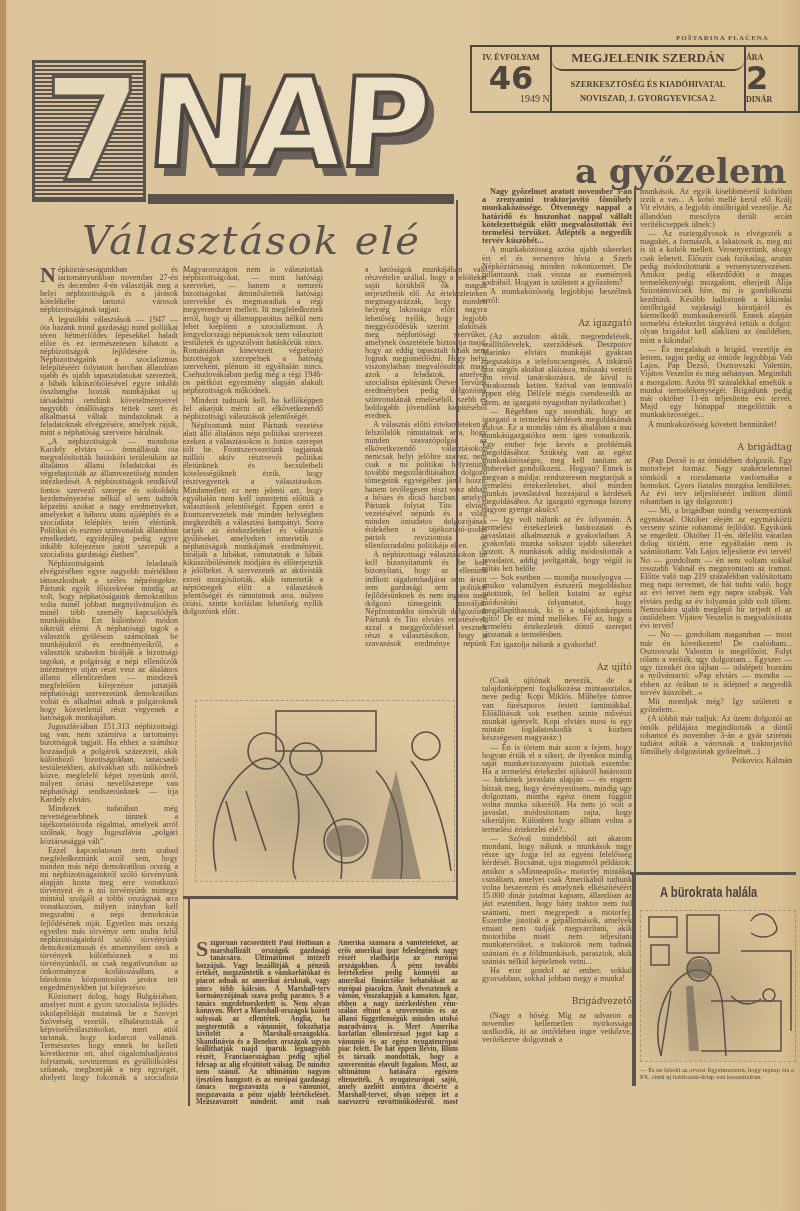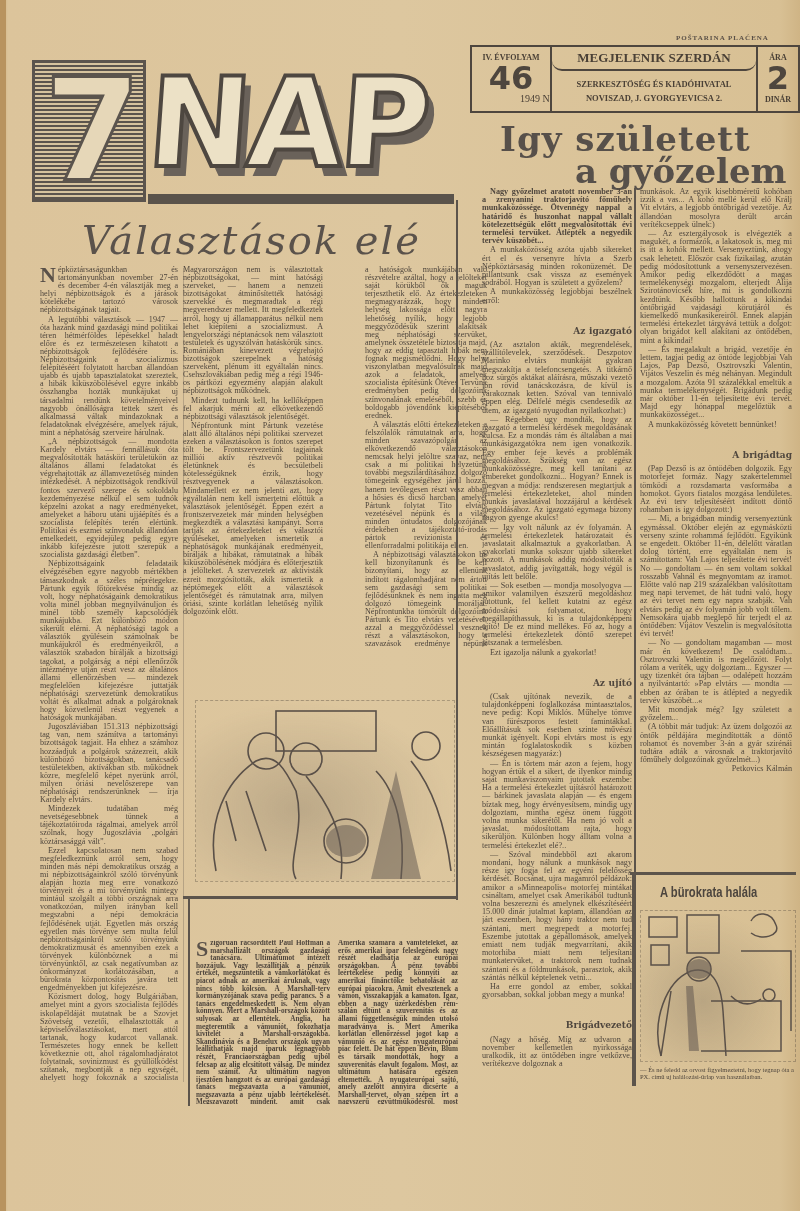--- a/index.html
+++ b/index.html
@@ -39,21 +39,21 @@
 
   .postarina { left: 676px; top: 34px; font-size: 7px; font-weight: bold; letter-spacing: 1px; color: #5a5047; }
   .infobox {
     left: 470px; top: 45px; width: 326px; height: 64px; border: 2px solid #4e463e;
     display: flex; background: transparent;
   }
   .ib-left { width: 78px; border-right: 2px solid #4e463e; text-align: center; }
   .ib-mid { flex: 1; border-right: 2px solid #4e463e; display: flex; flex-direction: column; }
   .ib-mid-top { height: 22px; border-bottom: 2px solid #4e463e; text-align: center; font-size: 13px; font-weight: bold; line-height: 22px; border-radius: 10px; }
   .ib-mid-bot { flex: 1; text-align: center; font-size: 8.5px; font-weight: bold; line-height: 14px; padding-top: 6px; }
-  .ib-right { width: 40px; text-align: center; }
+  .ib-right { width: 52px; text-align: left; }
   .ib-small { font-size: 8px; font-weight: bold; line-height: 10px; margin-top: 6px; }
   .ib-num { font-family: "DejaVu Sans", sans-serif; font-weight: bold; font-size: 32px; line-height: 30px; color: #4e463e; }
   .ib-date { font-size: 10px; font-weight: normal; white-space: nowrap; overflow: hidden; margin-left: 48px; }
 
   
   .h-igy {
     left: 500px; top: 122px; font-family: "DejaVu Serif", serif; font-weight: bold;
     font-size: 34px; line-height: 34px; color: #57504a; letter-spacing: 1px;
   }
   .h-igy2 { left: 575px; top: 154px; font-family: "DejaVu Serif", serif; font-weight: bold; font-size: 34px; line-height: 34px; color: #57504a; }
@@ -66,21 +66,21 @@
     font-size: 22px; letter-spacing: 1px; color: #55504a;
   }
   .h-burokrata { left: 660px; top: 884px; font-family: "Liberation Sans", sans-serif; font-weight: bold; font-size: 14px; color: #4c453e; transform: scaleX(0.8); transform-origin: left; }
 
   
   .col {
     font-size: 8.1px; line-height: 8.1px; text-align: justify; color: #4f463d;
     overflow: hidden; word-spacing: 0.5px;
   }
   .col p { margin: 0 0 1px 0; text-indent: 8px; }
-  .col .sub { text-align: right; font-weight: bold; font-family: "DejaVu Serif", serif; font-size: 9px; margin: 22px 0 6px 0; text-indent: 0; }
+  .col .sub { text-align: right; font-weight: normal; font-family: "DejaVu Serif", serif; font-size: 9px; margin: 14px 0 6px 0; text-indent: 0; }
   .col .sig { text-align: right; text-indent: 0; }
   .dropcap { float: left; font-size: 22px; line-height: 18px; margin-right: 2px; font-weight: bold; color: #5a5149; }
   .bold { font-weight: bold; }
 
   .rule-v { background: #5c544b; }
   .rule-h { background: #5c544b; }
 
   
   .illus {
     background: radial-gradient(ellipse at 40% 60%, rgba(90,80,70,0.25), rgba(0,0,0,0) 70%);
@@ -113,21 +113,20 @@
         <div>NOVISZAD, J. GYORGYEVICSA 2.</div>
       </div>
     </div>
     <div class="ib-right">
       <div class="ib-small">ÁRA</div>
       <div class="ib-num">2</div>
       <div class="ib-small" style="margin-top:2px">DINÁR</div>
     </div>
   </div>
 
-  <div class="abs h-igy">Igy született</div>
   <div class="abs h-igy2">a győzelem</div>
 
   <div class="abs h-valasztasok">Választások elé</div>
 
   <div class="abs col" style="left:40px; top:266px; width:138px; height:816px;">
     <p style="text-indent:0"><span class="dropcap">N</span><span>épköztársaságunkban és tartományunkban november 27-én és december 4-én választják meg a helyi népbizottságok és a járások kötelékébe tartozó városok népbizottságának tagjait.</span></p>
     <p>A legutóbbi választások — 1947 — óta hazánk mind gazdasági mind politikai téren hétmérföldes lépésekkel haladt előre és ez természetesen kihatott a népbizottságok fejlődésére is. Népbizottságaink a szocializmus felépítéséért folytatott harcban állandóan ujabb és ujabb tapasztalatokat szereztek, a hibák kiküszöbölésével egyre inkább összhangba hozták munkájukat uj társadalmi rendünk követelményeivel nagyobb önállóságra tettek szert és alkalmassá váltak mindazoknak a feladatoknak elvégzésére, amelyek rájuk, mint a néphatóság szerveire hárulnak.</p>
     <p>„A népbizottságok — mondotta Kardely elvtárs — fennállásuk óta megvalósították hatásköri területükön az általános állami feladatokat és végrehajtották az államvezetőség minden intézkedését. A népbizottságok rendkívül fontos szervező szerepe és sokoldalu kezdeményezése nélkül el sem tudnók képzelni azokat a nagy eredményeket, amelyeket a háboru utáni ujjáépítés és a szocialista felépítés terén elértünk. Politikai és eszmei színvonaluk állandóan emelkedett, egyidejüleg pedig egyre inkább kifejezésre jutott szerepük a szocialista gazdasági életben”.</p>
     <p>Népbizottságaink feladataik elvégzésében egyre nagyobb mértékben támaszkodnak a széles néprétegekre. Pártunk egyik főtörekvése mindig az volt, hogy néphatóságaink demokratikus volta minél jobban megnyilvánuljon és minél több személy kapcsolódjék munkájukba. Ezt különböző módon sikerült elérni. A néphatósági tagok a választók gyülésein számolnak be munkájukról és eredményeikről, a választók szabadon bírálják a bizottsági tagokat, a polgárság a népi ellenőrzők intézménye utján részt vesz az általános állami ellenőrzésben — mindezek megfelelően kifejezésre juttatják néphatósági szervezetünk demokratikus voltát és alkalmat adnak a polgároknak hogy közvetlenül részt vegyenek a hatóságok munkájában.</p>
     <p>Jugoszláviában 151.313 népbizottsági tag van, nem számítva a tartományi bizottságok tagjait. Ha ehhez a számhoz hozzáadjuk a polgárok százezreit, akik különböző bizottságokban, tanácsadó testületekben, aktívákban stb. működnek közre, megfelelő képet nyerünk arról, milyen óriási nevelőszerepe van néphatósági rendszerünknek — írja Kardely elvtárs.</p>

